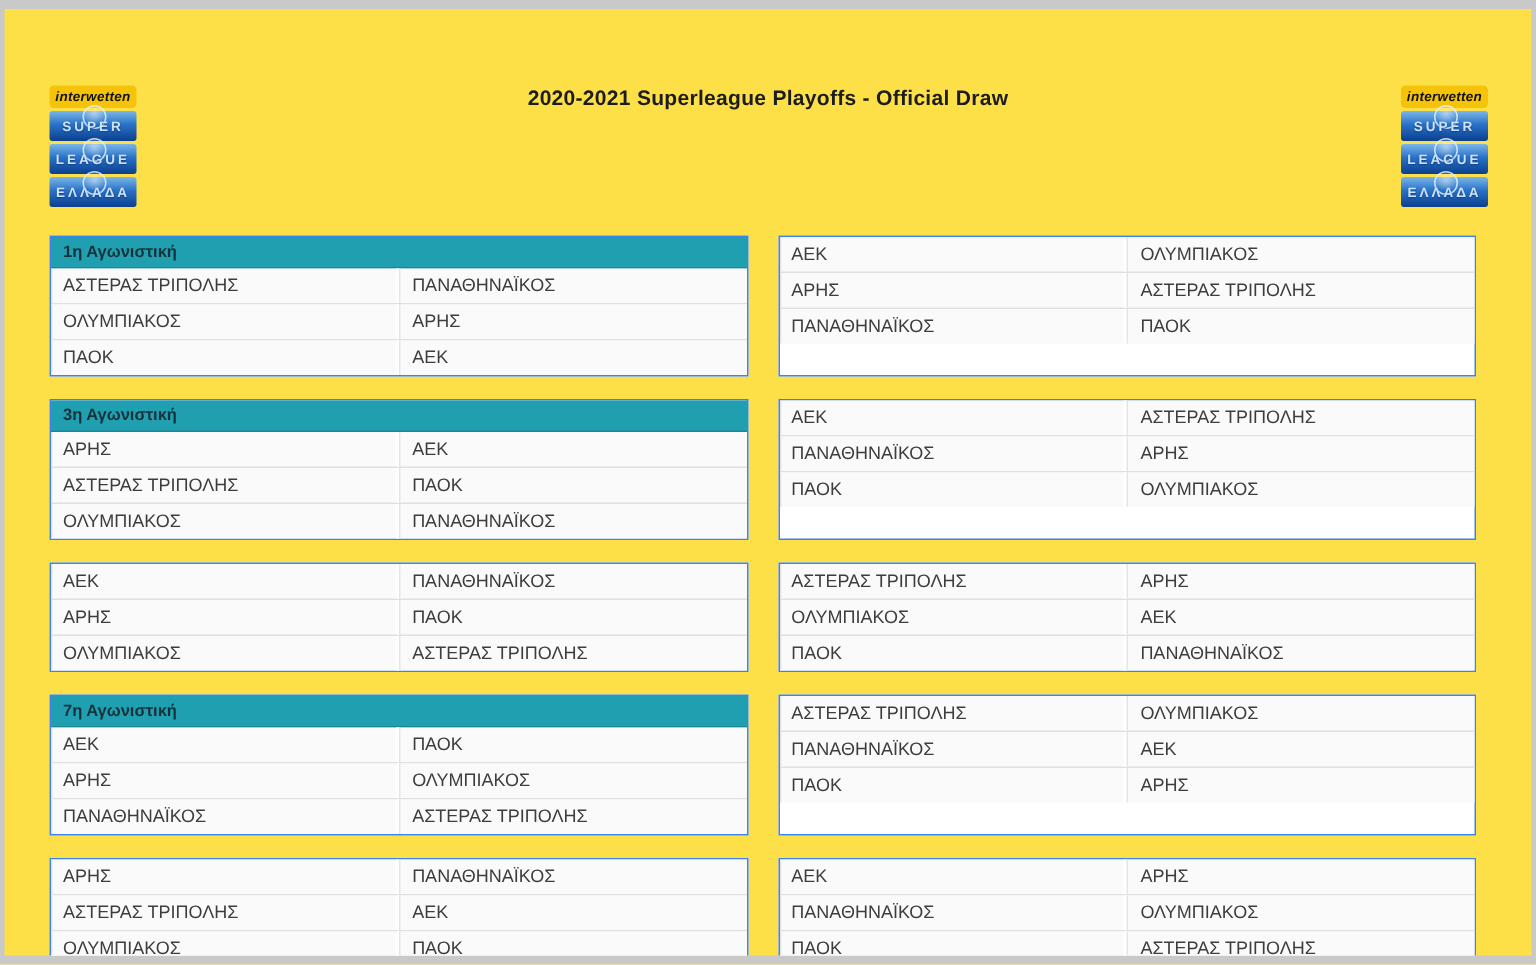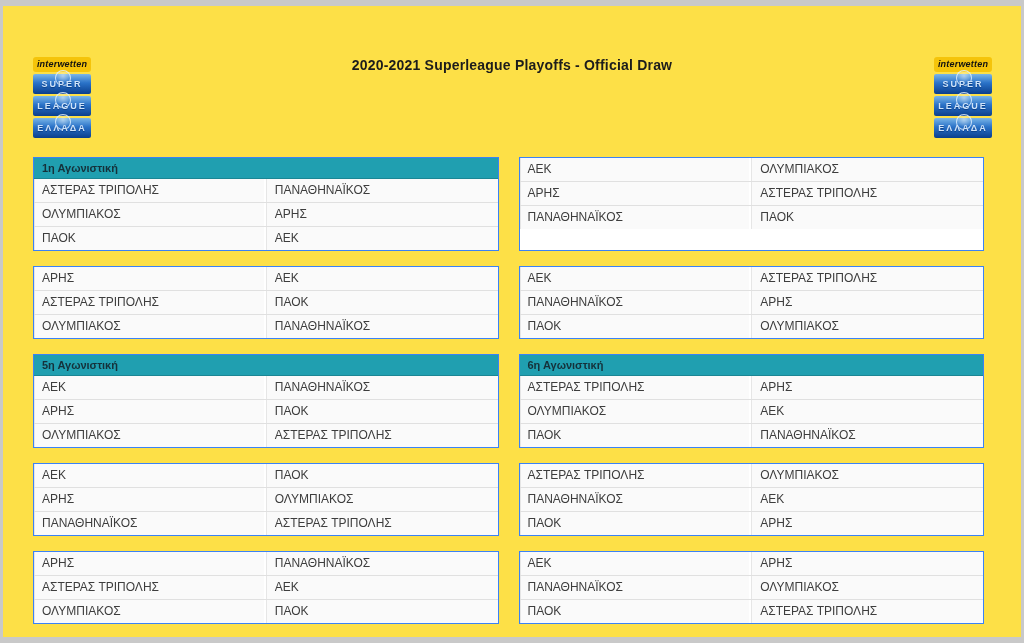--- a/index.html
+++ b/index.html
@@ -137,94 +137,94 @@
         <div class="cell away">ΑΣΤΕΡΑΣ ΤΡΙΠΟΛΗΣ</div>
       </div>
           <div class="match-row">
         <div class="cell home">ΠΑΝΑΘΗΝΑΪΚΟΣ</div>
         <div class="cell away">ΠΑΟΚ</div>
       </div>
         </div>
   </section>
 
   <section class="matchday">
-    <div class="matchday-rows">
-      <div class="match-row">
-        <div class="cell home">ΑΡΗΣ</div>
-        <div class="cell away">ΑΕΚ</div>
-      </div>
-    <div class="match-row">
-        <div class="cell home">ΑΣΤΕΡΑΣ ΤΡΙΠΟΛΗΣ</div>
-        <div class="cell away">ΠΑΟΚ</div>
-      </div>
-          <div class="match-row">
-        <div class="cell home">ΟΛΥΜΠΙΑΚΟΣ</div>
-        <div class="cell away">ΠΑΝΑΘΗΝΑΪΚΟΣ</div>
-      </div>
-        </div>
-  </section>
-
-  <section class="matchday">
-    <div class="matchday-rows">
-      <div class="match-row">
-        <div class="cell home">ΑΕΚ</div>
-        <div class="cell away">ΑΣΤΕΡΑΣ ΤΡΙΠΟΛΗΣ</div>
-      </div>
-    <div class="match-row">
-        <div class="cell home">ΠΑΝΑΘΗΝΑΪΚΟΣ</div>
-        <div class="cell away">ΑΡΗΣ</div>
-      </div>
-          <div class="match-row">
-        <div class="cell home">ΠΑΟΚ</div>
-        <div class="cell away">ΟΛΥΜΠΙΑΚΟΣ</div>
-      </div>
-        </div>
-  </section>
-
-  <section class="matchday">
     <div class="matchday-header">
-      <span>5η Αγωνιστική</span>
-    </div>
-    <div class="matchday-rows">
-      <div class="match-row">
-        <div class="cell home">ΑΕΚ</div>
-        <div class="cell away">ΠΑΝΑΘΗΝΑΪΚΟΣ</div>
-      </div>
-    <div class="match-row">
-        <div class="cell home">ΑΡΗΣ</div>
-        <div class="cell away">ΠΑΟΚ</div>
-      </div>
-          <div class="match-row">
-        <div class="cell home">ΟΛΥΜΠΙΑΚΟΣ</div>
-        <div class="cell away">ΑΣΤΕΡΑΣ ΤΡΙΠΟΛΗΣ</div>
+      <span>3η Αγωνιστική</span>
+    </div>
+    <div class="matchday-rows">
+      <div class="match-row">
+        <div class="cell home">ΑΡΗΣ</div>
+        <div class="cell away">ΑΕΚ</div>
+      </div>
+    <div class="match-row">
+        <div class="cell home">ΑΣΤΕΡΑΣ ΤΡΙΠΟΛΗΣ</div>
+        <div class="cell away">ΠΑΟΚ</div>
+      </div>
+          <div class="match-row">
+        <div class="cell home">ΟΛΥΜΠΙΑΚΟΣ</div>
+        <div class="cell away">ΠΑΝΑΘΗΝΑΪΚΟΣ</div>
+      </div>
+        </div>
+  </section>
+
+  <section class="matchday">
+    <div class="matchday-rows">
+      <div class="match-row">
+        <div class="cell home">ΑΕΚ</div>
+        <div class="cell away">ΑΣΤΕΡΑΣ ΤΡΙΠΟΛΗΣ</div>
+      </div>
+    <div class="match-row">
+        <div class="cell home">ΠΑΝΑΘΗΝΑΪΚΟΣ</div>
+        <div class="cell away">ΑΡΗΣ</div>
+      </div>
+          <div class="match-row">
+        <div class="cell home">ΠΑΟΚ</div>
+        <div class="cell away">ΟΛΥΜΠΙΑΚΟΣ</div>
+      </div>
+        </div>
+  </section>
+
+  <section class="matchday">
+    <div class="matchday-rows">
+      <div class="match-row">
+        <div class="cell home">ΑΕΚ</div>
+        <div class="cell away">ΠΑΝΑΘΗΝΑΪΚΟΣ</div>
+      </div>
+    <div class="match-row">
+        <div class="cell home">ΑΡΗΣ</div>
+        <div class="cell away">ΠΑΟΚ</div>
+      </div>
+          <div class="match-row">
+        <div class="cell home">ΟΛΥΜΠΙΑΚΟΣ</div>
+        <div class="cell away">ΑΣΤΕΡΑΣ ΤΡΙΠΟΛΗΣ</div>
+      </div>
+        </div>
+  </section>
+
+  <section class="matchday">
+    <div class="matchday-rows">
+      <div class="match-row">
+        <div class="cell home">ΑΣΤΕΡΑΣ ΤΡΙΠΟΛΗΣ</div>
+        <div class="cell away">ΑΡΗΣ</div>
+      </div>
+    <div class="match-row">
+        <div class="cell home">ΟΛΥΜΠΙΑΚΟΣ</div>
+        <div class="cell away">ΑΕΚ</div>
+      </div>
+          <div class="match-row">
+        <div class="cell home">ΠΑΟΚ</div>
+        <div class="cell away">ΠΑΝΑΘΗΝΑΪΚΟΣ</div>
       </div>
         </div>
   </section>
 
   <section class="matchday">
     <div class="matchday-header">
-      <span>6η Αγωνιστική</span>
-    </div>
-    <div class="matchday-rows">
-      <div class="match-row">
-        <div class="cell home">ΑΣΤΕΡΑΣ ΤΡΙΠΟΛΗΣ</div>
-        <div class="cell away">ΑΡΗΣ</div>
-      </div>
-    <div class="match-row">
-        <div class="cell home">ΟΛΥΜΠΙΑΚΟΣ</div>
-        <div class="cell away">ΑΕΚ</div>
-      </div>
-          <div class="match-row">
-        <div class="cell home">ΠΑΟΚ</div>
-        <div class="cell away">ΠΑΝΑΘΗΝΑΪΚΟΣ</div>
-      </div>
-        </div>
-  </section>
-
-  <section class="matchday">
+      <span>7η Αγωνιστική</span>
+    </div>
     <div class="matchday-rows">
       <div class="match-row">
         <div class="cell home">ΑΕΚ</div>
         <div class="cell away">ΠΑΟΚ</div>
       </div>
     <div class="match-row">
         <div class="cell home">ΑΡΗΣ</div>
         <div class="cell away">ΟΛΥΜΠΙΑΚΟΣ</div>
       </div>
           <div class="match-row">

